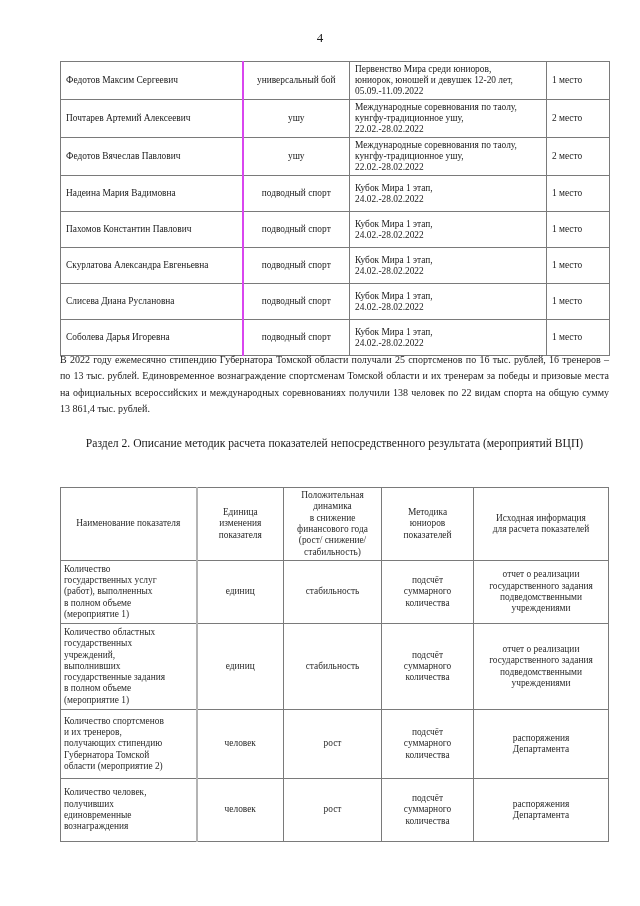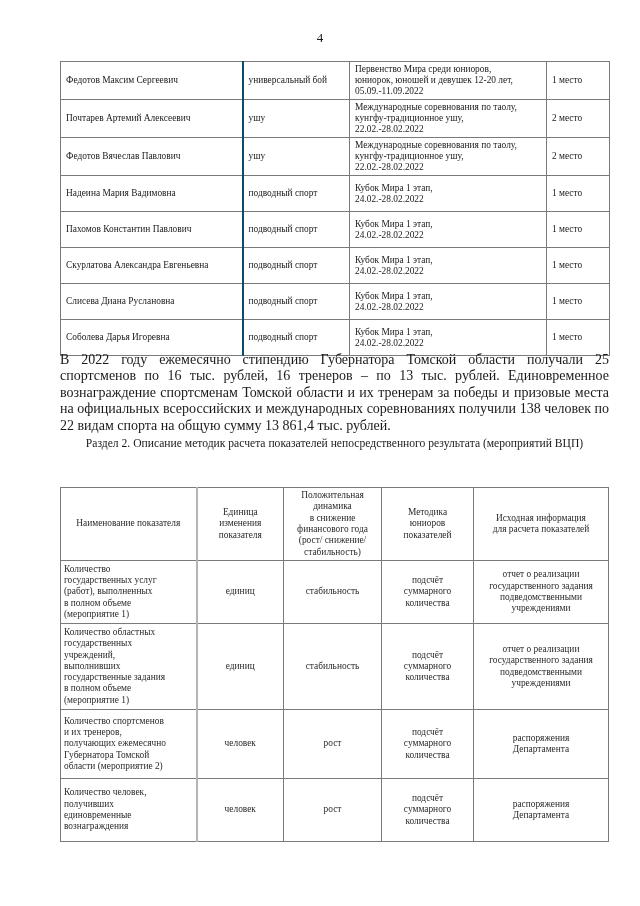--- a/index.html
+++ b/index.html
@@ -28,32 +28,32 @@
       border: 1px solid #7a7a7a;
       font-family: "Liberation Serif", serif;
       font-size: 9.4px;
       line-height: 11px;
       padding: 0 5px;
       vertical-align: middle;
       text-align: left;
       margin-top: 12px;
     }
     #athletes-table td.c-place { border-left: 1.5px solid #222; }
-    #athletes-table td.c-sport { border-left: 2px solid #0c4a6e; }
+    #athletes-table td.c-sport { border-left: 2px solid #d946ef; text-align: center; }
     #athletes-table tr.r3 td { height: 38px; }
     #athletes-table tr.r2 td { height: 36px; }
 
     
     .para {
       position: absolute;
       left: 60px;
       top: 352px;
       width: 549px;
       font-family: "Liberation Serif", serif;
-      font-size: 14px;
+      font-size: 10px;
       line-height: 16.4px;
       text-align: justify;
     }
     .section-title {
       position: absolute;
       left: 60px;
       top: 436px;
       width: 549px;
       text-align: center;
       font-family: "Liberation Serif", serif;
@@ -259,21 +259,21 @@
           <span>отчет о реализации</span>
           <span>государственного задания</span>
           <span>подведомственными</span>
           <span>учреждениями</span>
         </td>
     </tr>
     <tr class="row3">
       <td class="c-name cell-lines">
           <span>Количество спортсменов</span>
           <span>и их тренеров,</span>
-          <span>получающих ежемесячно</span>
+          <span>получающих стипендию</span>
           <span>Губернатора Томской</span>
           <span>области (мероприятие 2)</span>
         </td>
       <td class="c-unit">человек</td>
       <td>рост</td>
       <td class="cell-lines">
           <span>подсчёт</span>
           <span>суммарного</span>
           <span>количества</span>
         </td>

